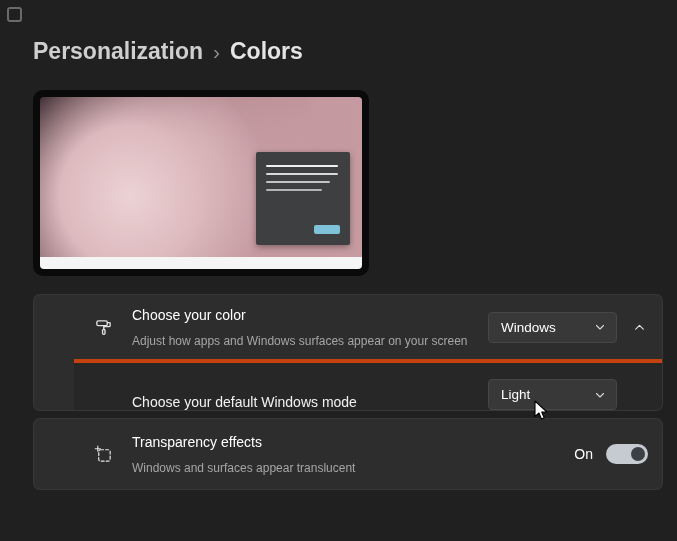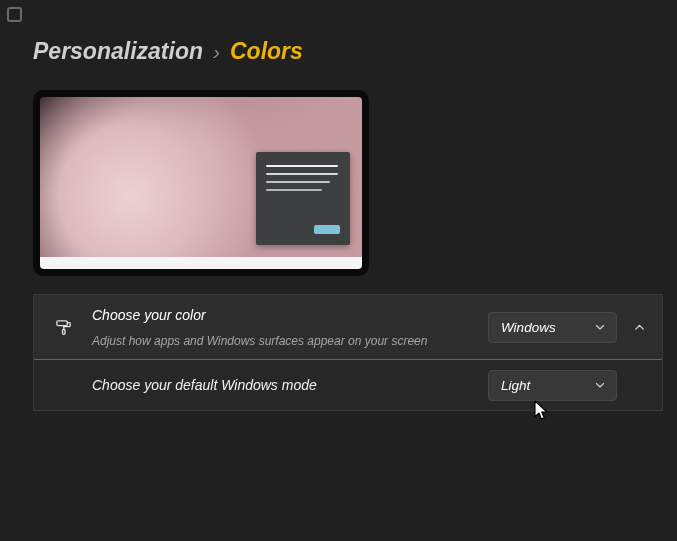--- a/index.html
+++ b/index.html
@@ -12,21 +12,20 @@
     font-family: "Liberation Sans", sans-serif;
     color: #ffffff;
     -webkit-font-smoothing: antialiased;
   }
   .app {
     position: relative;
     width: 567px;
     height: 541px;
     box-sizing: border-box;
     padding: 36px 14px 0 33px;
-    font-style: italic;
   }
   .corner-fragment {
     position: absolute;
     left: 7px;
     top: 7px;
     width: 11px;
     height: 11px;
     border: 2px solid #6a6a6a;
     border-radius: 3px;
   }
@@ -35,21 +34,21 @@
     display: flex;
     align-items: center;
     gap: 10px;
     height: 30px;
     margin-bottom: 24px;
     font-size: 23px;
     font-weight: 600;
   }
   .crumb.parent { color: #cfcfcf; cursor: pointer; }
   .crumb-sep { color: #8f8f8f; font-size: 21px; font-weight: 400; padding-top: 1px; }
-  .crumb.current { color: #eab308; }
+  .crumb.current { color: #e5e5e5; }
 
   
   .preview {
     width: 336px;
     height: 186px;
     box-sizing: border-box;
     background: #0a0a0a;
     border-radius: 10px;
     padding: 7px;
     margin-bottom: 18px;
@@ -99,32 +98,34 @@
     background: var(--preview-accent, #7ec3d9);
   }
   .preview-taskbar { width: 322px; height: 12px; background: #f5f5f5; }
 
   
   .card {
     width: 630px;
     box-sizing: border-box;
     background: var(--card, #2d2d2d);
     border: 1px solid rgba(255,255,255,0.055);
-    border-radius: 1px;
+    border-radius: 7px;
     overflow: hidden;
+    padding-left: 40px;
   }
   .card.group { margin-bottom: 7px; }
   .row { display: flex; align-items: center; box-sizing: border-box; }
   .row.header { height: 64px; padding-right: 0; }
   .row.sub {
     height: 51px;
     padding-left: 58px;
     padding-right: 45px;
     background: var(--subrow, #272727);
-    border-top: 1px solid #c2410c;
+    border-top: 4px solid #c2410c;
+    align-items: flex-end;
   }
   .icon-box {
     width: 58px;
     display: flex;
     align-items: center;
     justify-content: center;
     flex: 0 0 58px;
   }
   .texts { flex: 1; min-width: 0; }
   .title { font-size: 14px; color: #ffffff; line-height: 18px; }
@@ -248,18 +249,34 @@
       <div class="dropdown">
         <span>Light</span>
         <svg viewBox="0 0 24 24" width="12" height="12" fill="none" stroke="#d6d6d6" stroke-width="2.2" stroke-linecap="round" stroke-linejoin="round">
             <polyline points="5 9 12 16 19 9"></polyline>
           </svg>
       </div>
     </div>
 
   </div>
 
+  <div class="card single">
+    <div class="row header">
+      <div class="icon-box">
+        <svg viewBox="0 0 20 20" width="19" height="19" fill="none" stroke="#e3e3e3" stroke-width="1.3" stroke-linecap="round">
+          <rect x="5" y="5" width="12" height="12" rx="2" stroke-dasharray="3 2.2"></rect>
+          <path d="M4 1.2 v5.4 M1.3 3.9 h5.4" stroke-width="1.2"></path>
+        </svg>
+      </div>
+      <div class="texts">
+        <div class="title">Transparency effects</div>
+        <div class="subtitle">Windows and surfaces appear translucent</div>
+      </div>
+      <span class="on-label">On</span>
+      <div class="toggle on"></div>
+    </div>
+  </div>
 
   <svg class="cursor" width="20" height="22" viewBox="0 0 20 22">
     <path d="M4 1 L4 16.5 L8 13 L10.4 19 L13.2 17.8 L10.7 12 L16 12 Z" fill="#ffffff" stroke="#000000" stroke-width="1.1" stroke-linejoin="round"></path>
   </svg>
 
 </div>
 
 </body></html>

